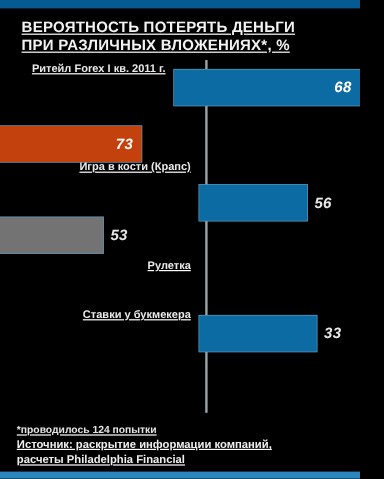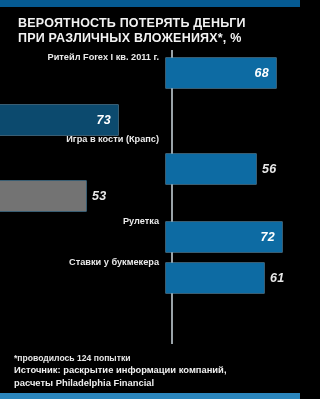--- a/index.html
+++ b/index.html
@@ -16,20 +16,21 @@
     position: relative;
   }
   #page {
     width: 300px;
     height: 399px;
     background: #000000;
     position: relative;
     box-sizing: border-box;
     display: flex;
     flex-direction: column;
+    text-decoration: underline;
   }
   .rule-top {
     height: 7px;
     width: 100%;
     background: #055a92;
     flex: 0 0 auto;
   }
   .rule-bottom {
     height: 6px;
     width: 100%;
@@ -142,28 +143,28 @@
     <div class="title-line">ВЕРОЯТНОСТЬ ПОТЕРЯТЬ ДЕНЬГИ</div>
     <div class="title-line">ПРИ РАЗЛИЧНЫХ ВЛОЖЕНИЯХ*, %</div>
   </div>
 
   <div class="chart-area">
     <div class="axis-line"></div>
     <div class="rows" id="rows">
         <div class="row">
           <div class="row-label">Ритейл Forex I кв. 2011 г.</div>
           <div class="bar-wrap">
-            <div class="bar" style="width: 110px; background: rgb(13, 107, 163);">
+            <div class="bar" style="width: 110px; background: rgb(13, 107, 163); padding-left: 45px;">
               <span class="bar-value inside">68</span>
             </div>
           </div>
         </div>
         <div class="row">
           <div class="bar-wrap">
-            <div class="bar" style="width: 118px; background: #0c4a6e; margin-top: 12px;">
+            <div class="bar" style="width: 118px; background: #c2410c; margin-top: 12px;">
               <span class="bar-value inside">73</span>
             </div>
           </div>
         </div>
         <div class="row">
           <div class="row-label">Игра в кости (Крапс)</div>
           <div class="bar-wrap">
             <div class="bar" style="width: 90px; background: rgb(13, 107, 163); margin-top: 28px;">
               <span class="bar-value outside">56</span>
             </div>
@@ -171,31 +172,26 @@
         </div>
         <div class="row">
           <div class="bar-wrap">
             <div class="bar" style="width: 86px; background: #737373;">
               <span class="bar-value outside">53</span>
             </div>
           </div>
         </div>
         <div class="row">
           <div class="row-label">Рулетка</div>
-          <div class="bar-wrap">
-            <div class="bar" style="width: 116px; background: rgb(13, 107, 163);">
-              <span class="bar-value inside">72</span>
-            </div>
-          </div>
         </div>
         <div class="row">
           <div class="row-label">Ставки у букмекера</div>
           <div class="bar-wrap">
             <div class="bar" style="width: 98px; background: rgb(13, 107, 163);">
-              <span class="bar-value outside">61</span>
+              <span class="bar-value outside">33</span>
             </div>
           </div>
         </div>
       </div>
   </div>
 
   <div class="footnotes">
     <div class="footnote-star">*проводилось 124 попытки</div>
     <div class="source-line">Источник: раскрытие информации компаний,</div>
     <div class="source-line">расчеты Philadelphia Financial</div>

